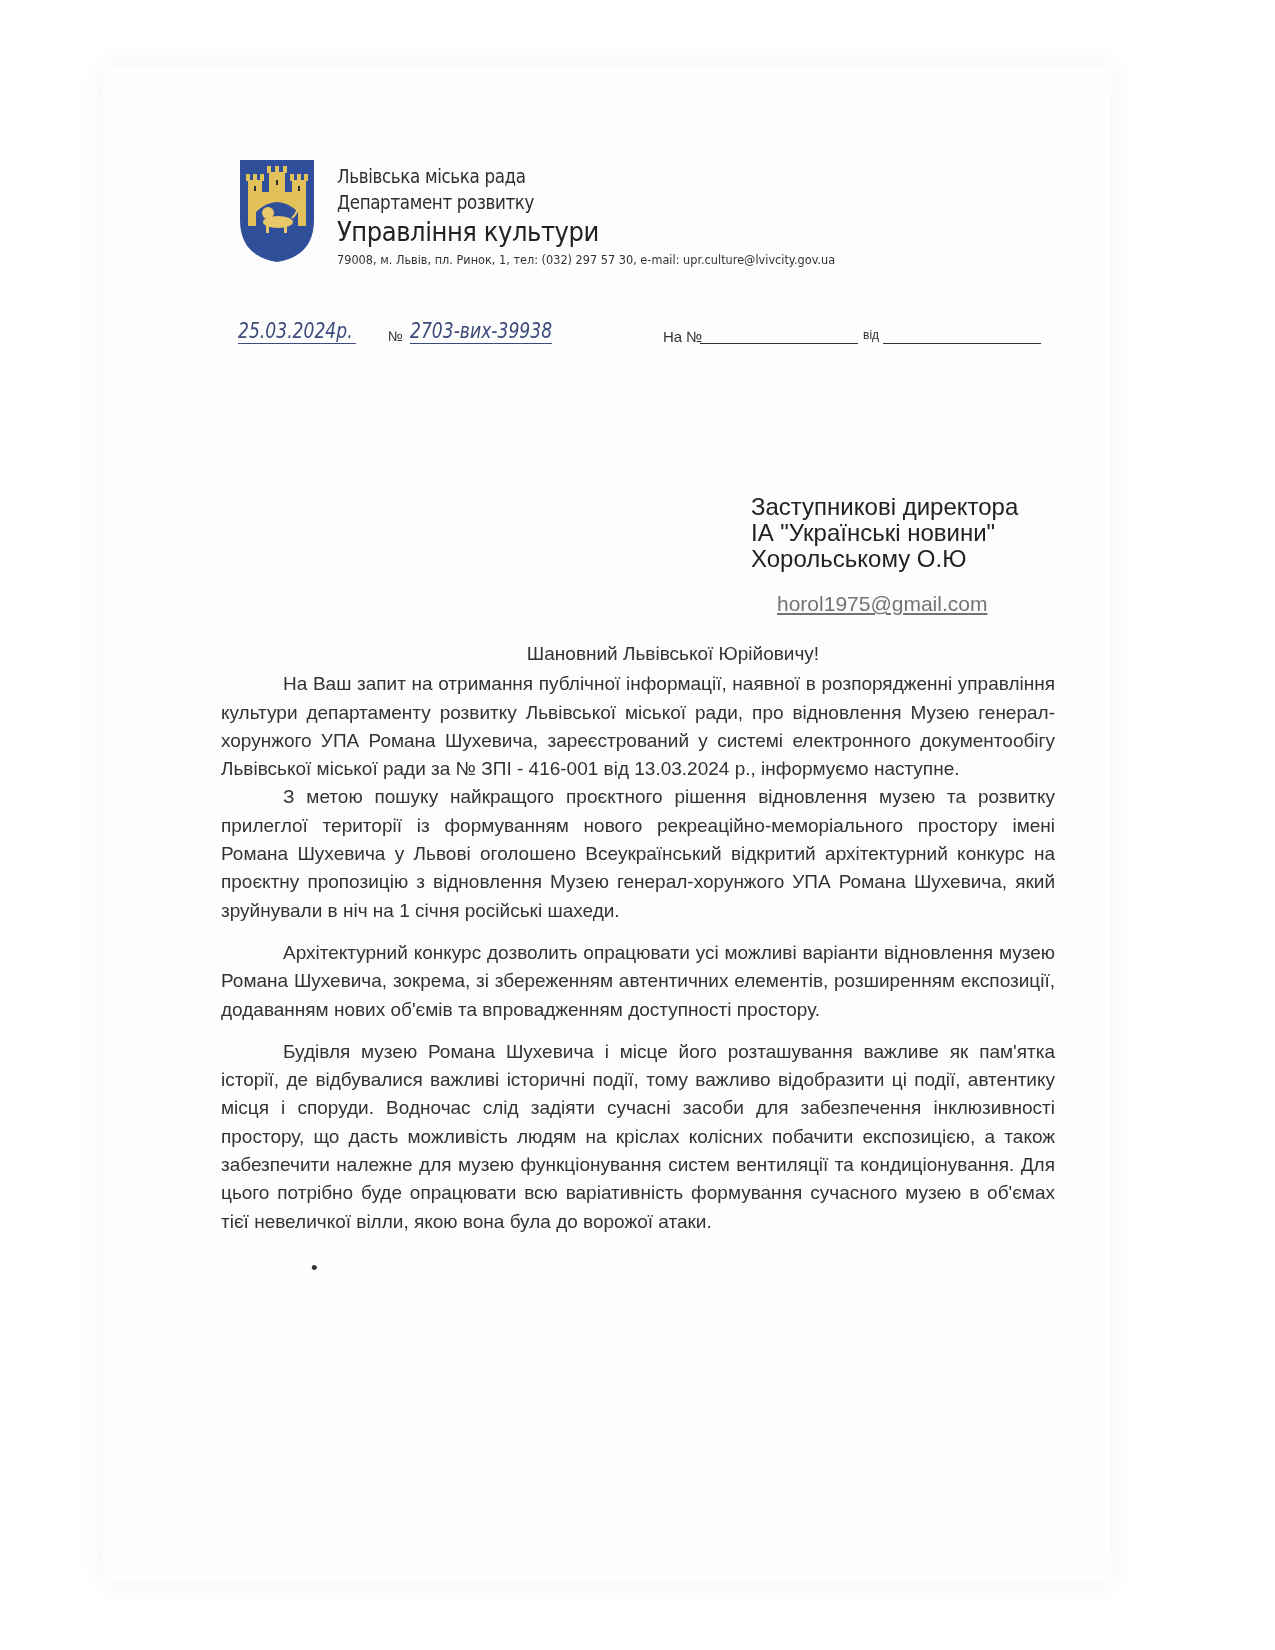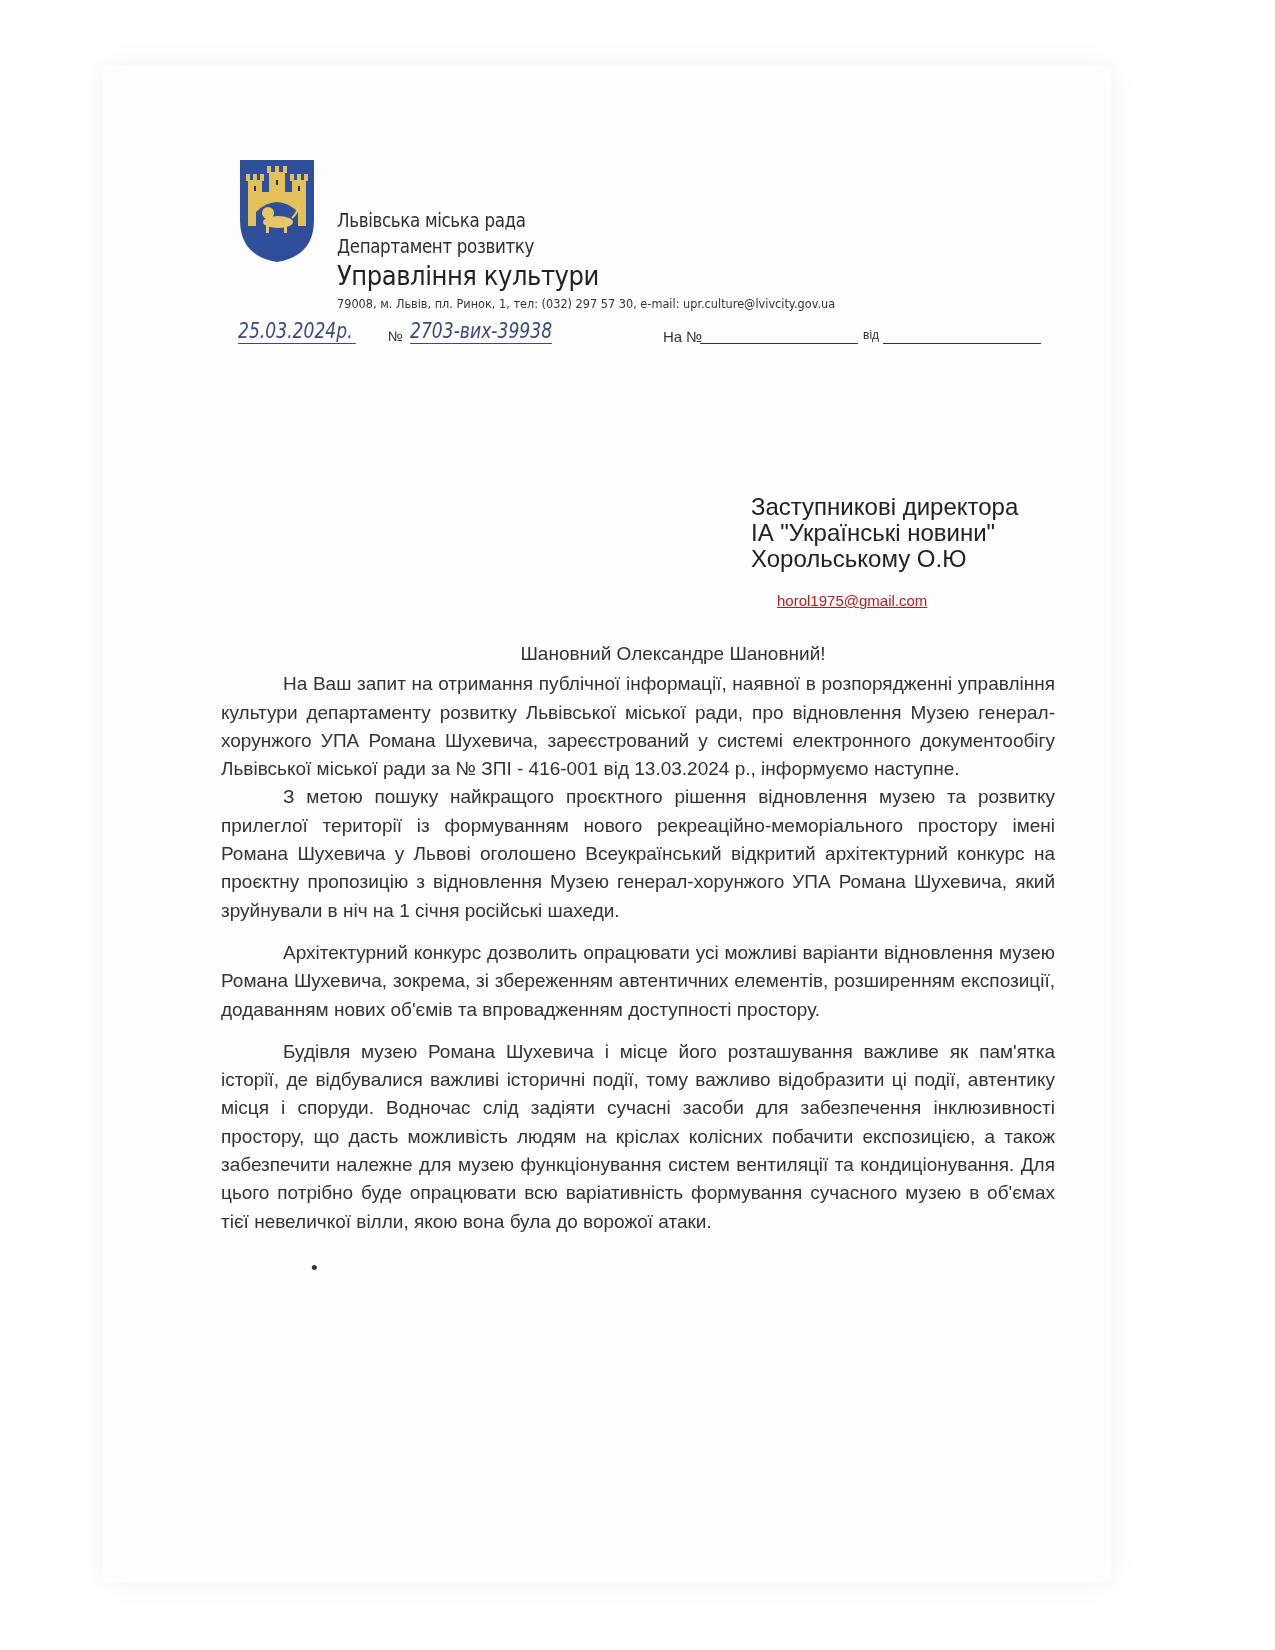--- a/index.html
+++ b/index.html
@@ -8,36 +8,36 @@
     background: #ffffff;
     font-family: "Liberation Sans", sans-serif;
     color: #2b2b2b;
   }
   .sheet {
     position: absolute; left: 103px; top: 66px; width: 1008px; height: 1516px;
     background: #fdfdfd;
     box-shadow: 0 0 30px rgba(0,0,0,0.06);
   }
   .crest { position: absolute; left: 238px; top: 158px; width: 78px; height: 106px; }
-  .org { position: absolute; left: 337px; top: 163px; font-family: "DejaVu Sans", sans-serif; color: #2e2e2e; margin-top: 44px; }
+  .org { position: absolute; left: 337px; top: 163px; font-family: "DejaVu Sans", sans-serif; color: #2e2e2e; }
   .org .l1, .org .l2 { font-size: 19px; line-height: 26px; letter-spacing: -0.4px; transform: scaleX(0.88); transform-origin: left; white-space: nowrap; }
   .org .l3 { font-size: 27px; line-height: 34px; letter-spacing: -0.5px; transform: scaleX(0.9); transform-origin: left; white-space: nowrap; color: #222; }
   .org .addr { font-size: 13px; line-height: 18px; transform: scaleX(0.87); transform-origin: left; white-space: nowrap; color: #333; margin-top: 2px; }
 
   .regline { position: absolute; top: 316px; left: 238px; height: 36px; width: 820px; }
   .hand { font-family: "DejaVu Sans", sans-serif; font-style: italic; color: #3b4a7a; font-size: 22px; position: absolute; top: 2px; transform: scaleX(0.78); transform-origin: left; white-space: nowrap; }
   .hand-date { left: 0; border-bottom: 1.5px solid #3b4a7a; padding-right: 4px; }
   .no-sign { position: absolute; left: 150px; top: 12px; font-size: 14px; color: #333; }
   .hand-num { left: 172px; border-bottom: 1.5px solid #3b4a7a; }
   .na { position: absolute; left: 425px; top: 12px; font-size: 15px; color: #333; }
   .blank { position: absolute; top: 27px; border-bottom: 1px solid #333; }
   .vid { position: absolute; left: 625px; top: 12px; font-size: 12px; color: #333; }
 
   .addressee { position: absolute; left: 751px; top: 494px; font-size: 24px; line-height: 26px; color: #222; }
-  .email { position: absolute; left: 777px; top: 592px; font-size: 15px; color: #b91c1c; text-decoration: underline; text-align: center; }
+  .email { position: absolute; left: 777px; top: 592px; font-size: 21px; color: #737373; text-decoration: underline; text-align: center; }
 
   .body {
     position: absolute; left: 221px; top: 640px; width: 834px;
     font-size: 19px; line-height: 28.3px; color: #333;
     text-align: justify;
   }
   .salutation { text-align: center; margin: 0 0 2px 0; padding-left: 70px; }
   .p { margin: 0; text-indent: 62px; }
   .gap { height: 14px; }
   .bullets { margin: 4px 0 0 0; padding: 0; list-style: none; }
@@ -99,21 +99,21 @@
 </div>
 
 <div class="addressee">
   <div>Заступникові директора</div>
   <div>ІА "Українські новини"</div>
   <div>Хорольському О.Ю</div>
 </div>
 <div class="email">horol1975@gmail.com</div>
 
 <div class="body">
-  <p class="salutation">Шановний Олександре Шановний!</p>
+  <p class="salutation">Шановний Львівської Юрійовичу!</p>
   <p class="p">На Ваш запит на отримання публічної інформації, наявної в розпорядженні управління культури департаменту розвитку Львівської міської ради, про відновлення Музею генерал-хорунжого УПА Романа Шухевича, зареєстрований у системі електронного документообігу Львівської міської ради за № ЗПІ - 416-001 від 13.03.2024 р., інформуємо наступне.</p>
   <p class="p">З метою пошуку найкращого проєктного рішення відновлення музею та розвитку прилеглої території із формуванням нового рекреаційно-меморіального простору імені Романа Шухевича у Львові оголошено Всеукраїнський відкритий архітектурний конкурс на проєктну пропозицію з відновлення Музею генерал-хорунжого УПА Романа Шухевича, який зруйнували в ніч на 1 січня російські шахеди.</p>
   <div class="gap"></div>
   <p class="p">Архітектурний конкурс дозволить опрацювати усі можливі варіанти відновлення музею Романа Шухевича, зокрема, зі збереженням автентичних елементів, розширенням експозиції, додаванням нових об'ємів та впровадженням доступності простору.</p>
   <div class="gap"></div>
   <p class="p">Будівля музею Романа Шухевича і місце його розташування важливе як пам'ятка історії, де відбувалися важливі історичні події, тому важливо відобразити ці події, автентику місця і споруди. Водночас слід задіяти сучасні засоби для забезпечення інклюзивності простору, що дасть можливість людям на кріслах колісних побачити експозицією, а також забезпечити належне для музею функціонування систем вентиляції та кондиціонування. Для цього потрібно буде опрацювати всю варіативність формування сучасного музею в об'ємах тієї невеличкої вілли, якою вона була до ворожої атаки.</p>
   <div class="gap"></div>
   <ul class="bullets">
     <li>
       <span class="dot">•</span>

